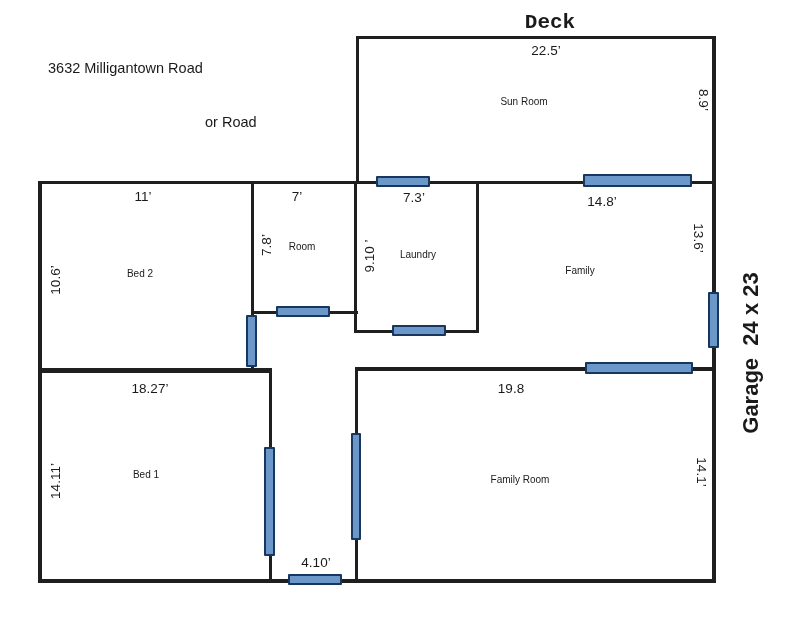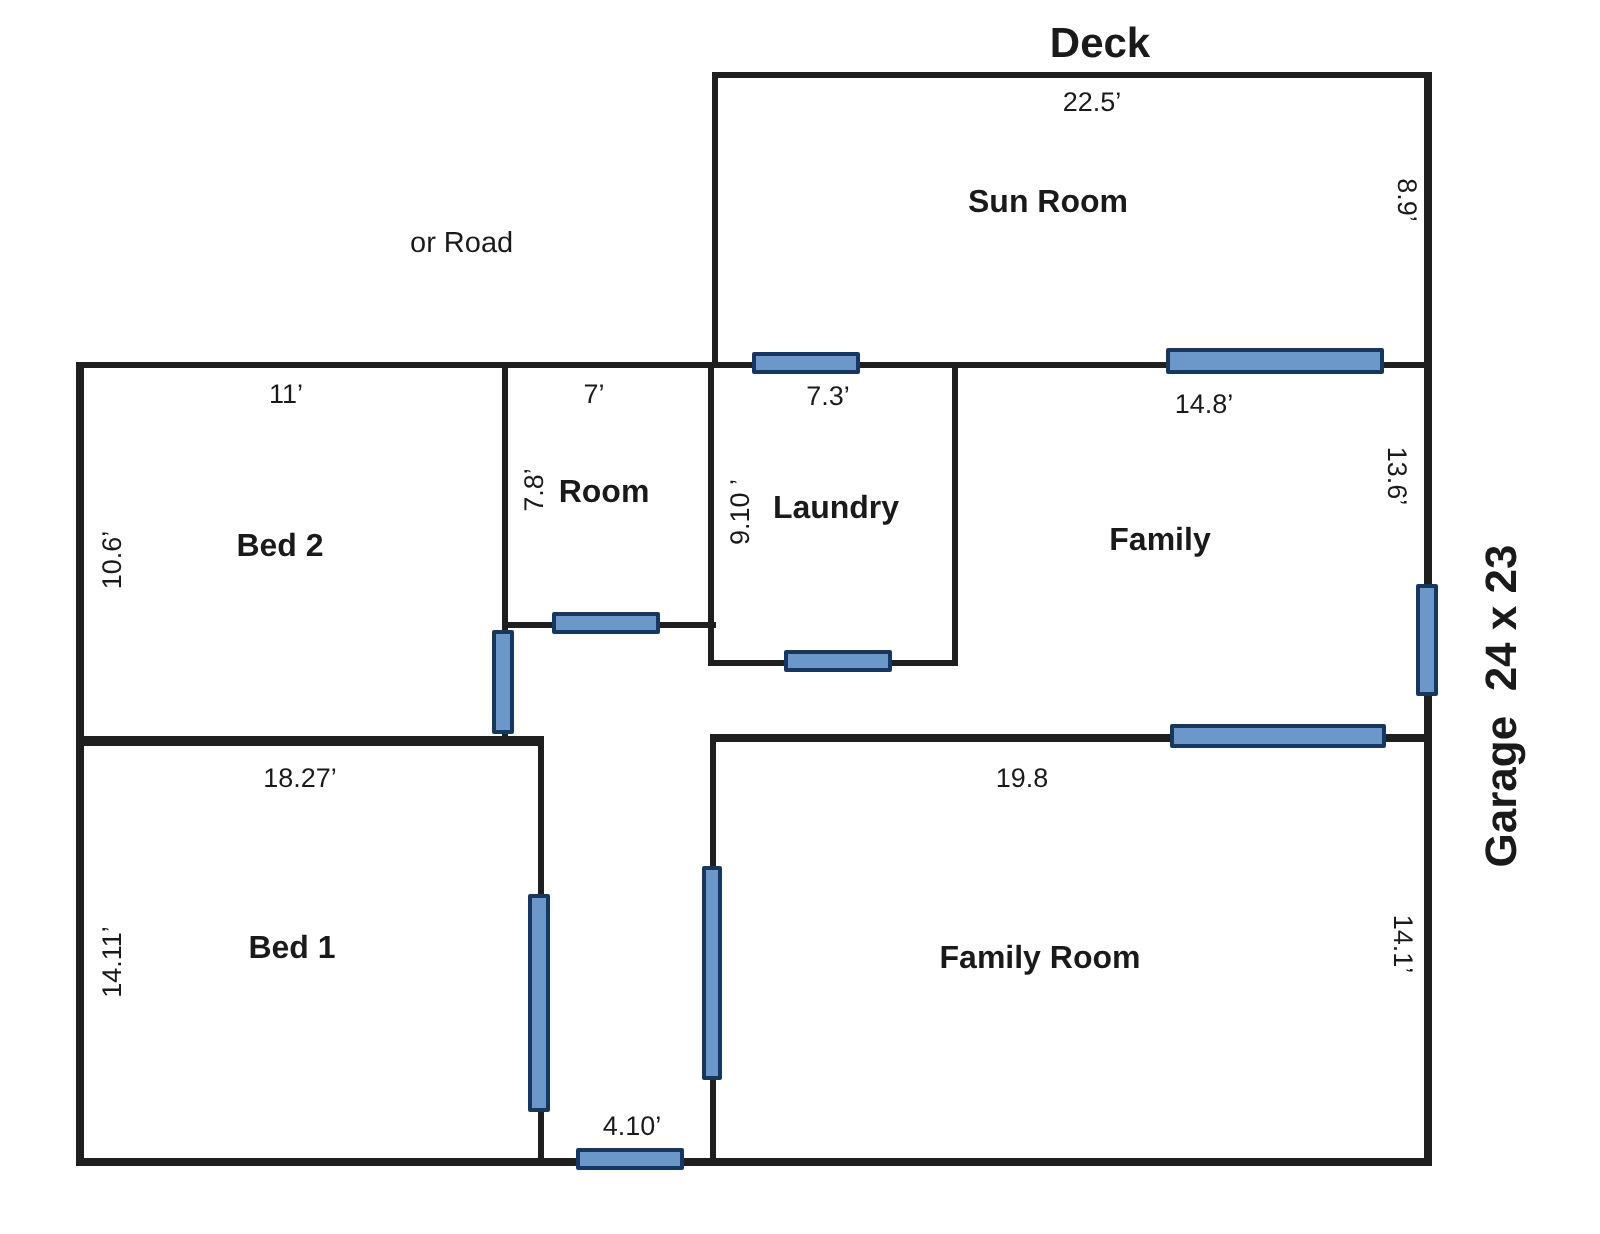--- a/index.html
+++ b/index.html
@@ -19,32 +19,33 @@
     box-sizing:border-box;
     border-radius:1px;
   }
   .label{
     position:absolute;
     transform:translate(-50%,-50%);
     white-space:pre;
     font-size:13.5px;
     line-height:1;
   }
-  .room-name{font-weight:bold;font-size:16px;}
+  .room-name{font-weight:normal;font-size:10px;}
   .rot-ccw{transform:translate(-50%,-50%) rotate(-90deg);}
   .rot-cw{transform:translate(-50%,-50%) rotate(90deg);}
-  .big{font-weight:bold;font-size:21px;}
+  .big{font-weight:bold;font-size:21px;font-family:Liberation Mono, monospace;}
   .garage{font-weight:bold;font-size:22px;}
   .hdr{position:absolute;font-size:14.5px;white-space:pre;line-height:1.2;}
 </style>
 </head>
 <body>
 
 <div id="canvas">
 
+  <div class="hdr" style="left:48px;top:60px">3632 Milligantown Road</div>
   <div class="hdr" style="left:205px;top:114px">or Road</div>
 
   <div class="label big" style="left:550px;top:22px">Deck</div>
   <div class="label garage rot-ccw" style="left:751px;top:353px">Garage  24 x 23</div>
 
   <div class="wall" style="left: 356px; top: 36px; width: 360px; height: 3px; background: rgb(31, 31, 31);"></div>
   <div class="wall" style="left: 356px; top: 36px; width: 3px; height: 147px; background: rgb(31, 31, 31);"></div>
   <div class="wall" style="left: 712px; top: 36px; width: 4px; height: 546px; background: rgb(31, 31, 31);"></div>
   <div class="wall" style="left: 38px; top: 181px; width: 678px; height: 3px; background: rgb(31, 31, 31);"></div>
   <div class="wall" style="left: 38px; top: 181px; width: 4px; height: 402px; background: rgb(31, 31, 31);"></div>

